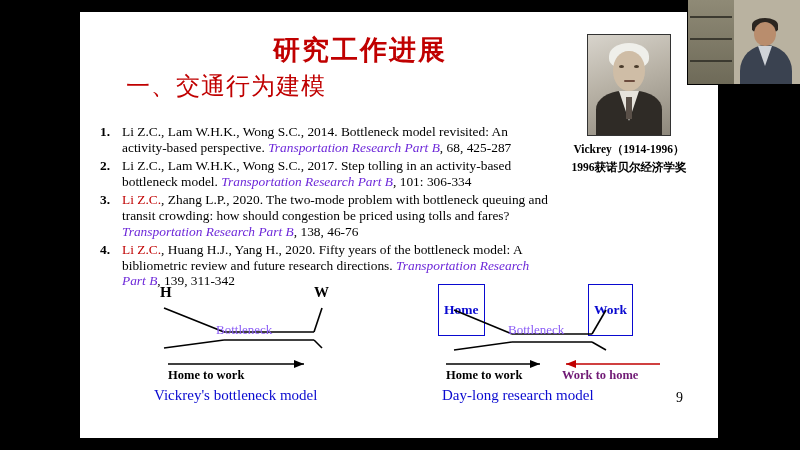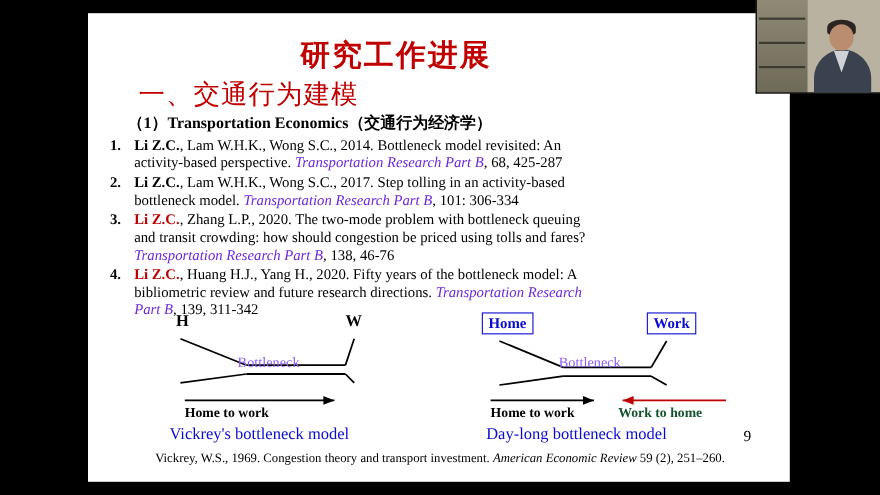--- a/index.html
+++ b/index.html
@@ -75,21 +75,21 @@
     color: #000000;
   }
   .ref-num {
     position: absolute;
     left: 0;
     top: 0;
     font-weight: bold;
     font-size: 13.4px;
   }
   .authors-bold {
-    font-weight: bold;
+    font-weight: normal;
   }
   .journal {
     color: #6d28d9;
     font-style: italic;
   }
   .journal-pages {
     color: #000000;
     font-style: normal;
   }
   .ref-red {
@@ -209,40 +209,40 @@
     font-size: 15px;
     font-weight: bold;
     color: #000000;
   }
   .node-boxed {
     position: absolute;
     font-size: 13.5px;
     font-weight: bold;
     color: #0a0ad0;
     border: 1.4px solid #0a0ad0;
-    padding: 1px 5px;
+    padding: 17px 5px;
     background: #ffffff;
   }
   .bottleneck-label {
     position: absolute;
     font-size: 13px;
     font-weight: normal;
     color: #8b5cf6;
   }
   .caption-black {
     position: absolute;
     font-size: 12.5px;
     font-weight: bold;
     color: #000000;
   }
   .caption-red {
     position: absolute;
     font-size: 12.5px;
     font-weight: bold;
-    color: #14532d;
+    color: #701a75;
   }
   .model-name {
     position: absolute;
     font-size: 15px;
     font-weight: normal;
     color: #0a0ad0;
   }
   #slide-number {
     position: absolute;
     right: 35px;
@@ -334,22 +334,35 @@
 </style>
 </head>
 <body>
 
 <div id="stage">
 
   <div id="slide">
 
     <div id="slide-title">研究工作进展</div>
     <div id="section-title">一、交通行为建模</div>
-    <div id="subsection-title">（1）Transportation Economics（交通行为经济学）</div>
-
+
+    <div id="portrait-box">
+      <div id="portrait-frame">
+        <div class="p-suit"></div>
+        <div class="p-shirt"></div>
+        <div class="p-tie"></div>
+        <div class="p-hair"></div>
+        <div class="p-face"></div>
+        <div class="p-eye-l"></div>
+        <div class="p-eye-r"></div>
+        <div class="p-mouth"></div>
+      </div>
+      <div id="portrait-caption1">Vickrey（1914-1996）</div>
+      <div id="portrait-caption2">1996获诺贝尔经济学奖</div>
+    </div>
 
     <div id="ref-list">
 
       <div class="ref-item">
         <span class="ref-num">1.</span>
         <span class="authors-bold">Li Z.C.</span><span>, Lam W.H.K., Wong S.C., 2014. Bottleneck model revisited: An activity-based perspective. </span><span class="journal">Transportation Research Part B</span><span class="journal journal-pages">, 68, 425-287</span>
       </div>
 
       <div class="ref-item">
         <span class="ref-num">2.</span>
@@ -403,30 +416,27 @@
 
           <line x1="26" y1="58" x2="120" y2="58" stroke="#000" stroke-width="1.6"></line>
           <polygon points="120,58 110,54 110,62" fill="#000"></polygon>
 
           <line x1="240" y1="58" x2="146" y2="58" stroke="#c00000" stroke-width="1.6"></line>
           <polygon points="146,58 156,54 156,62" fill="#c00000"></polygon>
         </svg>
         <div class="bottleneck-label" style="left:88px; top:38px;">Bottleneck</div>
         <div class="caption-black" style="left:26px; top:84px;">Home to work</div>
         <div class="caption-red" style="left:142px; top:84px;">Work to home</div>
-        <div class="model-name" style="left:22px; top:103px;">Day-long bottleneck model</div>
+        <div class="model-name" style="left:22px; top:103px;">Day-long research model</div>
       </div>
 
     </div>
 
     <div id="slide-number">9</div>
 
-    <div id="footnote">
-      <span>Vickrey, W.S., 1969. Congestion theory and transport investment. </span><span class="fn-italic">American Economic Review</span><span> 59 (2), 251–260.</span>
-    </div>
 
   </div>
 
   <div id="webcam">
     <div class="wc-shelf">
       <div class="wc-shelf-line" style="top:16px;"></div>
       <div class="wc-shelf-line" style="top:38px;"></div>
       <div class="wc-shelf-line" style="top:60px;"></div>
     </div>
     <div class="wc-wall"></div>

